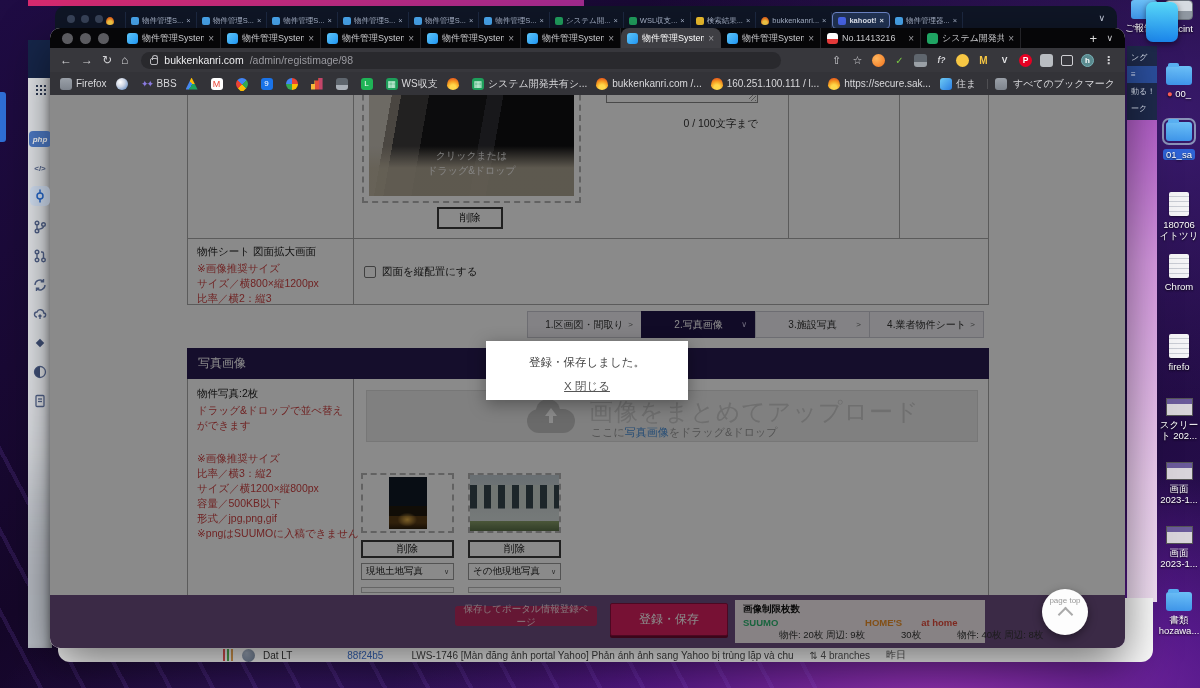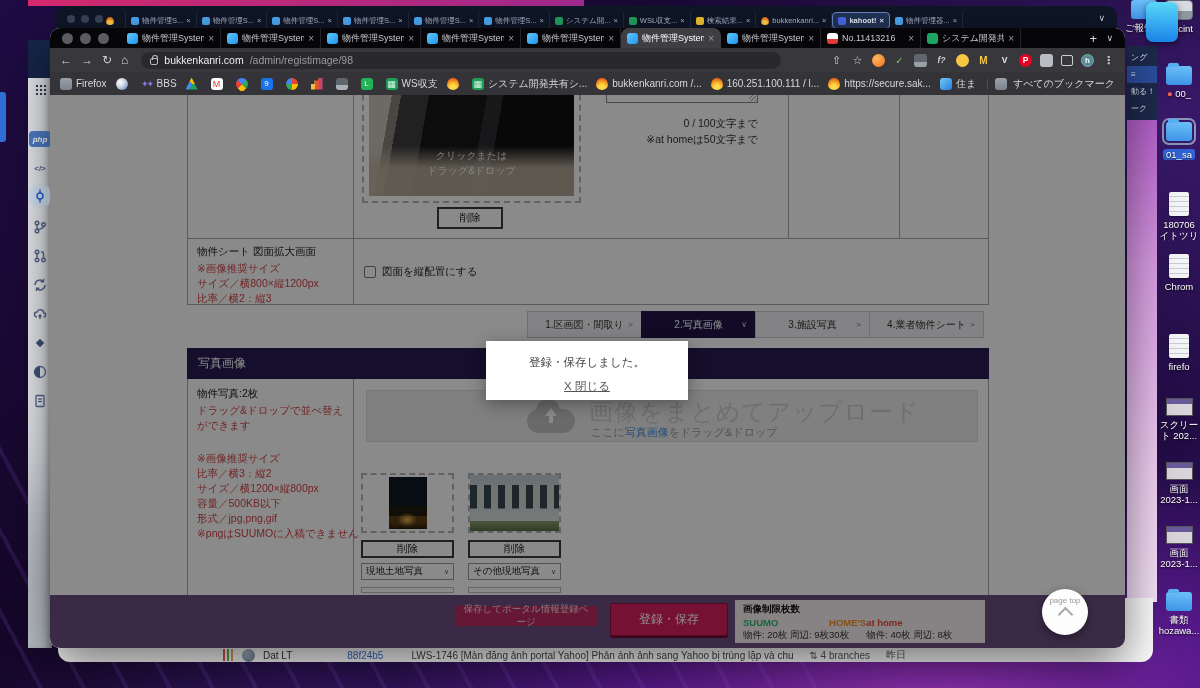--- a/index.html
+++ b/index.html
@@ -205,21 +205,21 @@
   .fbtn1{position:absolute;left:405px;top:11px;width:142px;height:20px;background:#bb2c60;border-radius:3px;
     color:#f5d9e3;font-size:9.5px;display:flex;align-items:center;justify-content:center;border:none;}
   .fbtn2{position:absolute;left:560px;top:8px;width:118px;height:33px;background:#dc2160;border:1px solid #8c1040;
     border-radius:2px;color:#fff;font-size:12px;display:flex;align-items:center;justify-content:center;box-shadow:0 2px 0 #6d0c30;}
   .limits{position:absolute;left:685px;top:5px;width:250px;height:43px;background:#f9f1f4;padding:3px 8px;font-size:9.5px;}
   .limtitle{font-weight:bold;color:#111;}
   .limrow{display:flex;margin-top:1px;}
   .limcol{flex:none;}
   .pname{font-weight:bold;display:block;}
   .p-suumo .pname{color:#2eb872;} .p-homes .pname{color:#f0932b;} .p-athome .pname{color:#e74c3c;}
-  .pcounts{color:#333;display:block;margin-top:1px;white-space:nowrap;}
+  .pcounts{color:#333;display:block;margin-top:1px;white-space:nowrap;margin-left:36px;}
   .overlay{position:absolute;inset:0;background:rgba(0,0,0,.46);z-index:5;}
   .pagetop{position:absolute;left:992px;top:494px;width:46px;height:46px;border-radius:50%;background:#fdfdfd;z-index:6;
     box-shadow:0 3px 10px rgba(0,0,0,.4);display:flex;flex-direction:column;align-items:center;padding-top:7px;}
   .pagetop .pt-label{font-size:8px;color:#999;}
   .pagetop .caret{width:11px;height:11px;border-left:2px solid #aaa;border-top:2px solid #aaa;transform:rotate(45deg);margin-top:4px;}
   .modal{position:absolute;left:436px;top:246px;width:202px;height:59px;background:#fff;z-index:7;
     box-shadow:0 4px 16px rgba(0,0,0,.35);text-align:center;}
   .modal .msg{margin-top:14px;font-size:11.5px;color:#444;}
   .modal .close{display:inline-block;margin-top:9px;font-size:11.5px;color:#555;text-decoration:underline;}
   
@@ -684,21 +684,20 @@
           <div class="photoimg">
             <div class="photo-ov">
               <div>クリックまたは</div>
               <div>ドラッグ&amp;ドロップ</div>
             </div>
           </div>
         </div>
         <div class="delbtn up1">削除</div>
         <div class="txtarea"></div>
         <div class="cnt l1">0 / 100文字まで</div>
-        <div class="cnt l2">※at homeは50文字まで</div>
         <div class="sheettitle">物件シート 図面拡大画面</div>
         <div class="sheetnotes">
 
         <div class="rednote">※画像推奨サイズ</div>
             <div class="rednote">サイズ／横800×縦1200px</div>
             <div class="rednote">比率／横2：縦3</div>
           </div>
         <div class="chkrow">
           <span class="chkbox"></span>
           <span>図面を縦配置にする</span>

